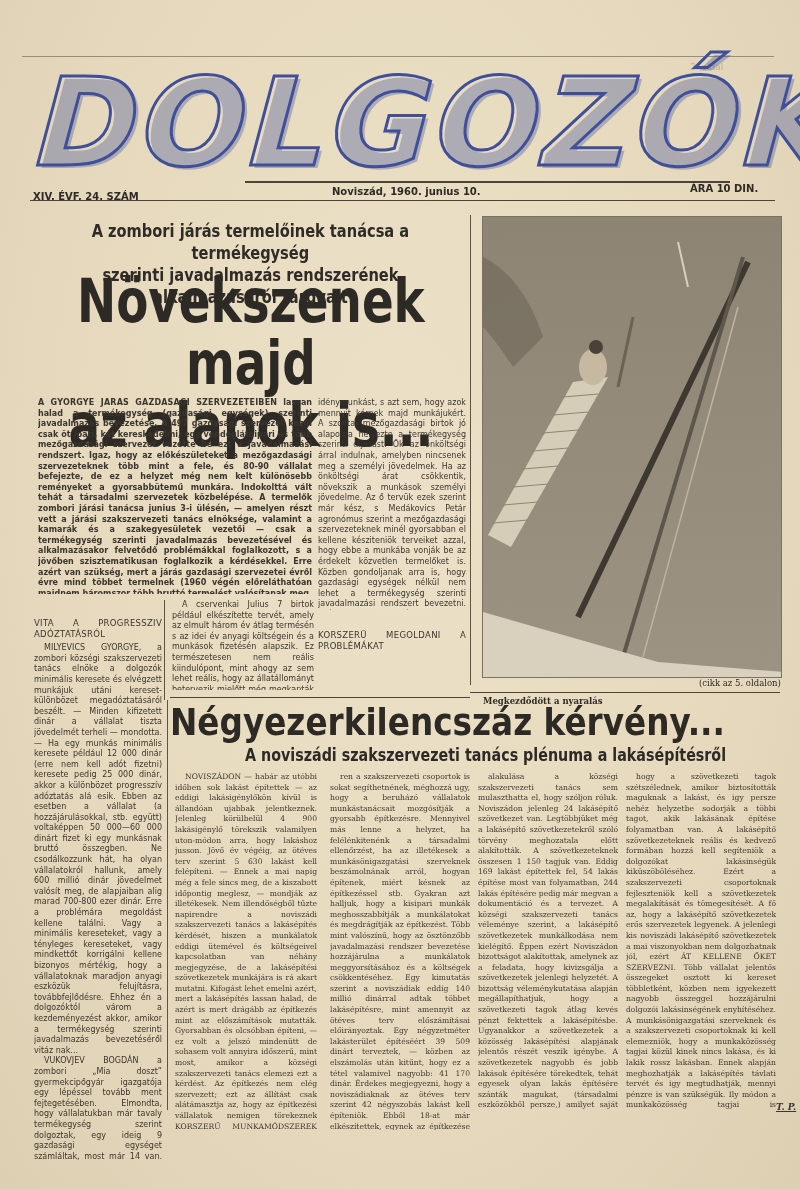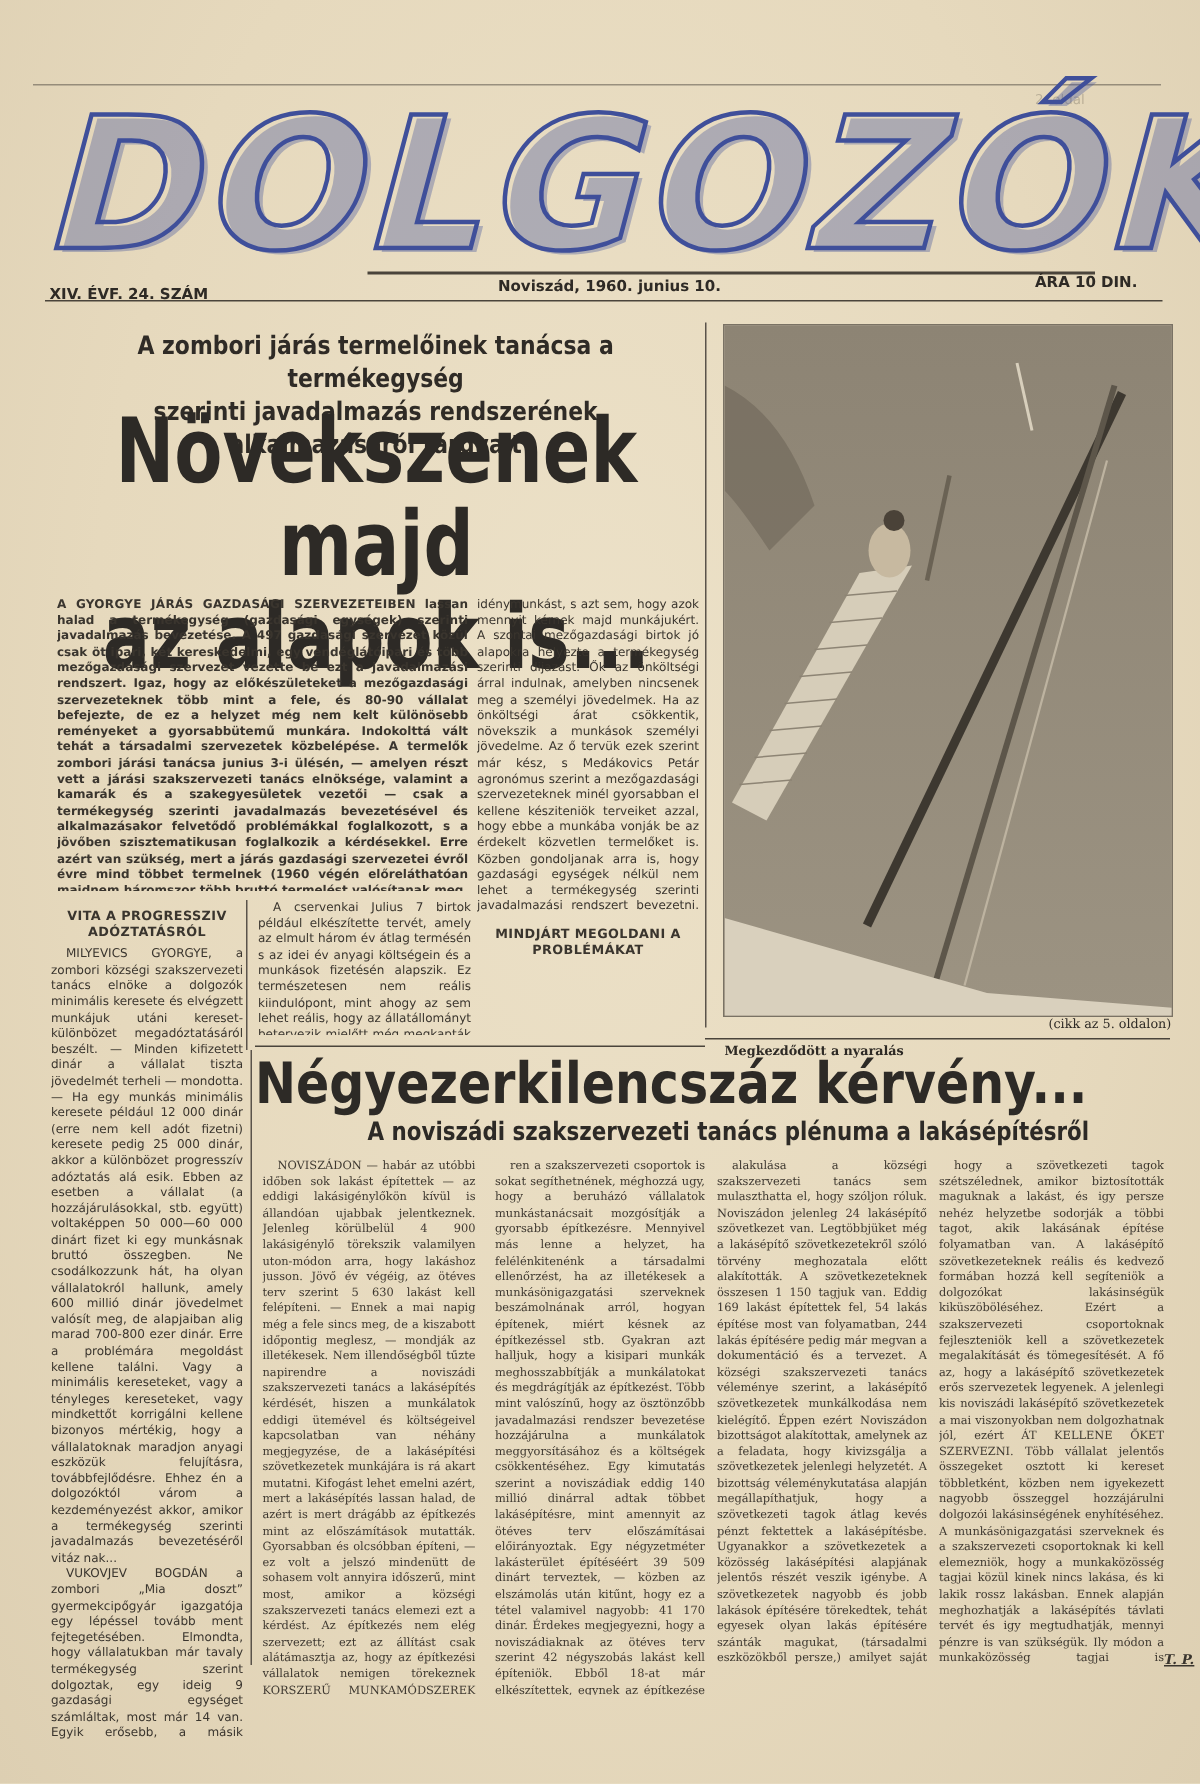--- a/index.html
+++ b/index.html
@@ -48,22 +48,22 @@
     font-size: 8px; line-height: 10.6px; color: #3a352e; text-align: justify;
     overflow: hidden;
   }
   .body-text.bold { font-weight: bold; }
   .body-serif {
     position: absolute; font-family: "DejaVu Serif", serif;
     font-size: 7.6px; line-height: 10.6px; color: #3e3830; text-align: justify;
     overflow: hidden;
   }
   .sub {
-    text-align: center; font-weight: bold; font-size: 8.5px; display: block;
-    margin: 6px 0 4px 0; letter-spacing: 0.3px;
+    font-weight: normal; font-size: 8.5px; display: block;
+    margin: 18px 0 4px 0; letter-spacing: 0.3px;
   }
   .col-rule { position: absolute; width: 1px; background: #5a534a; }
   .photo {
     position: absolute; left: 482px; top: 216px; width: 300px; height: 462px;
     background: linear-gradient(160deg, #8a8173 0%, #9b9283 30%, #a59c8c 55%, #8f8676 100%);
     overflow: hidden; border: 1px solid #7a7264;
   }
   .photo svg { position: absolute; left: 0; top: 0; }
   .caption { position: absolute; font-family: "DejaVu Serif", serif; font-size: 8.5px; color: #2e2a25; }
   .h2 {
@@ -125,21 +125,21 @@
 
   </div>
 
   <div class="col-rule" style="left:164px;top:600px;height:100px;"></div>
 
   <div class="body-text" style="left:172px;top:600px;width:142px;height:90px;">
     <div class="p">A cservenkai Julius 7 birtok például elkészítette tervét, amely az elmult három év átlag termésén s az idei év anyagi költségein és a munkások fizetésén alapszik. Ez természetesen nem reális kiindulópont, mint ahogy az sem lehet reális, hogy az állatállományt betervezik mielőtt még megkapták volna. Komoly kérdést okoztnak a mezőgazdasági szervezeteknek még az idénymunkások is. Azt sem tudhatják előre, hogy kapnak-e elég</div>
   </div>
 
   <div class="body-text" style="left:318px;top:612px;width:148px;height:80px;">
-    <span class="sub">MINDJÁRT MEGOLDANI A PROBLÉMÁKAT</span>
+    <span class="sub">KORSZERŰ MEGOLDANI A PROBLÉMÁKAT</span>
 
   </div>
 
   <div class="col-rule" style="left:470px;top:215px;height:470px;"></div>
 
   <div class="photo">
     <svg width="300" height="462" viewBox="0 0 300 462">
       <defs>
         <linearGradient id="water" x1="0" y1="0" x2="0" y2="1">
           <stop offset="0" stop-color="#8d8474"></stop>

